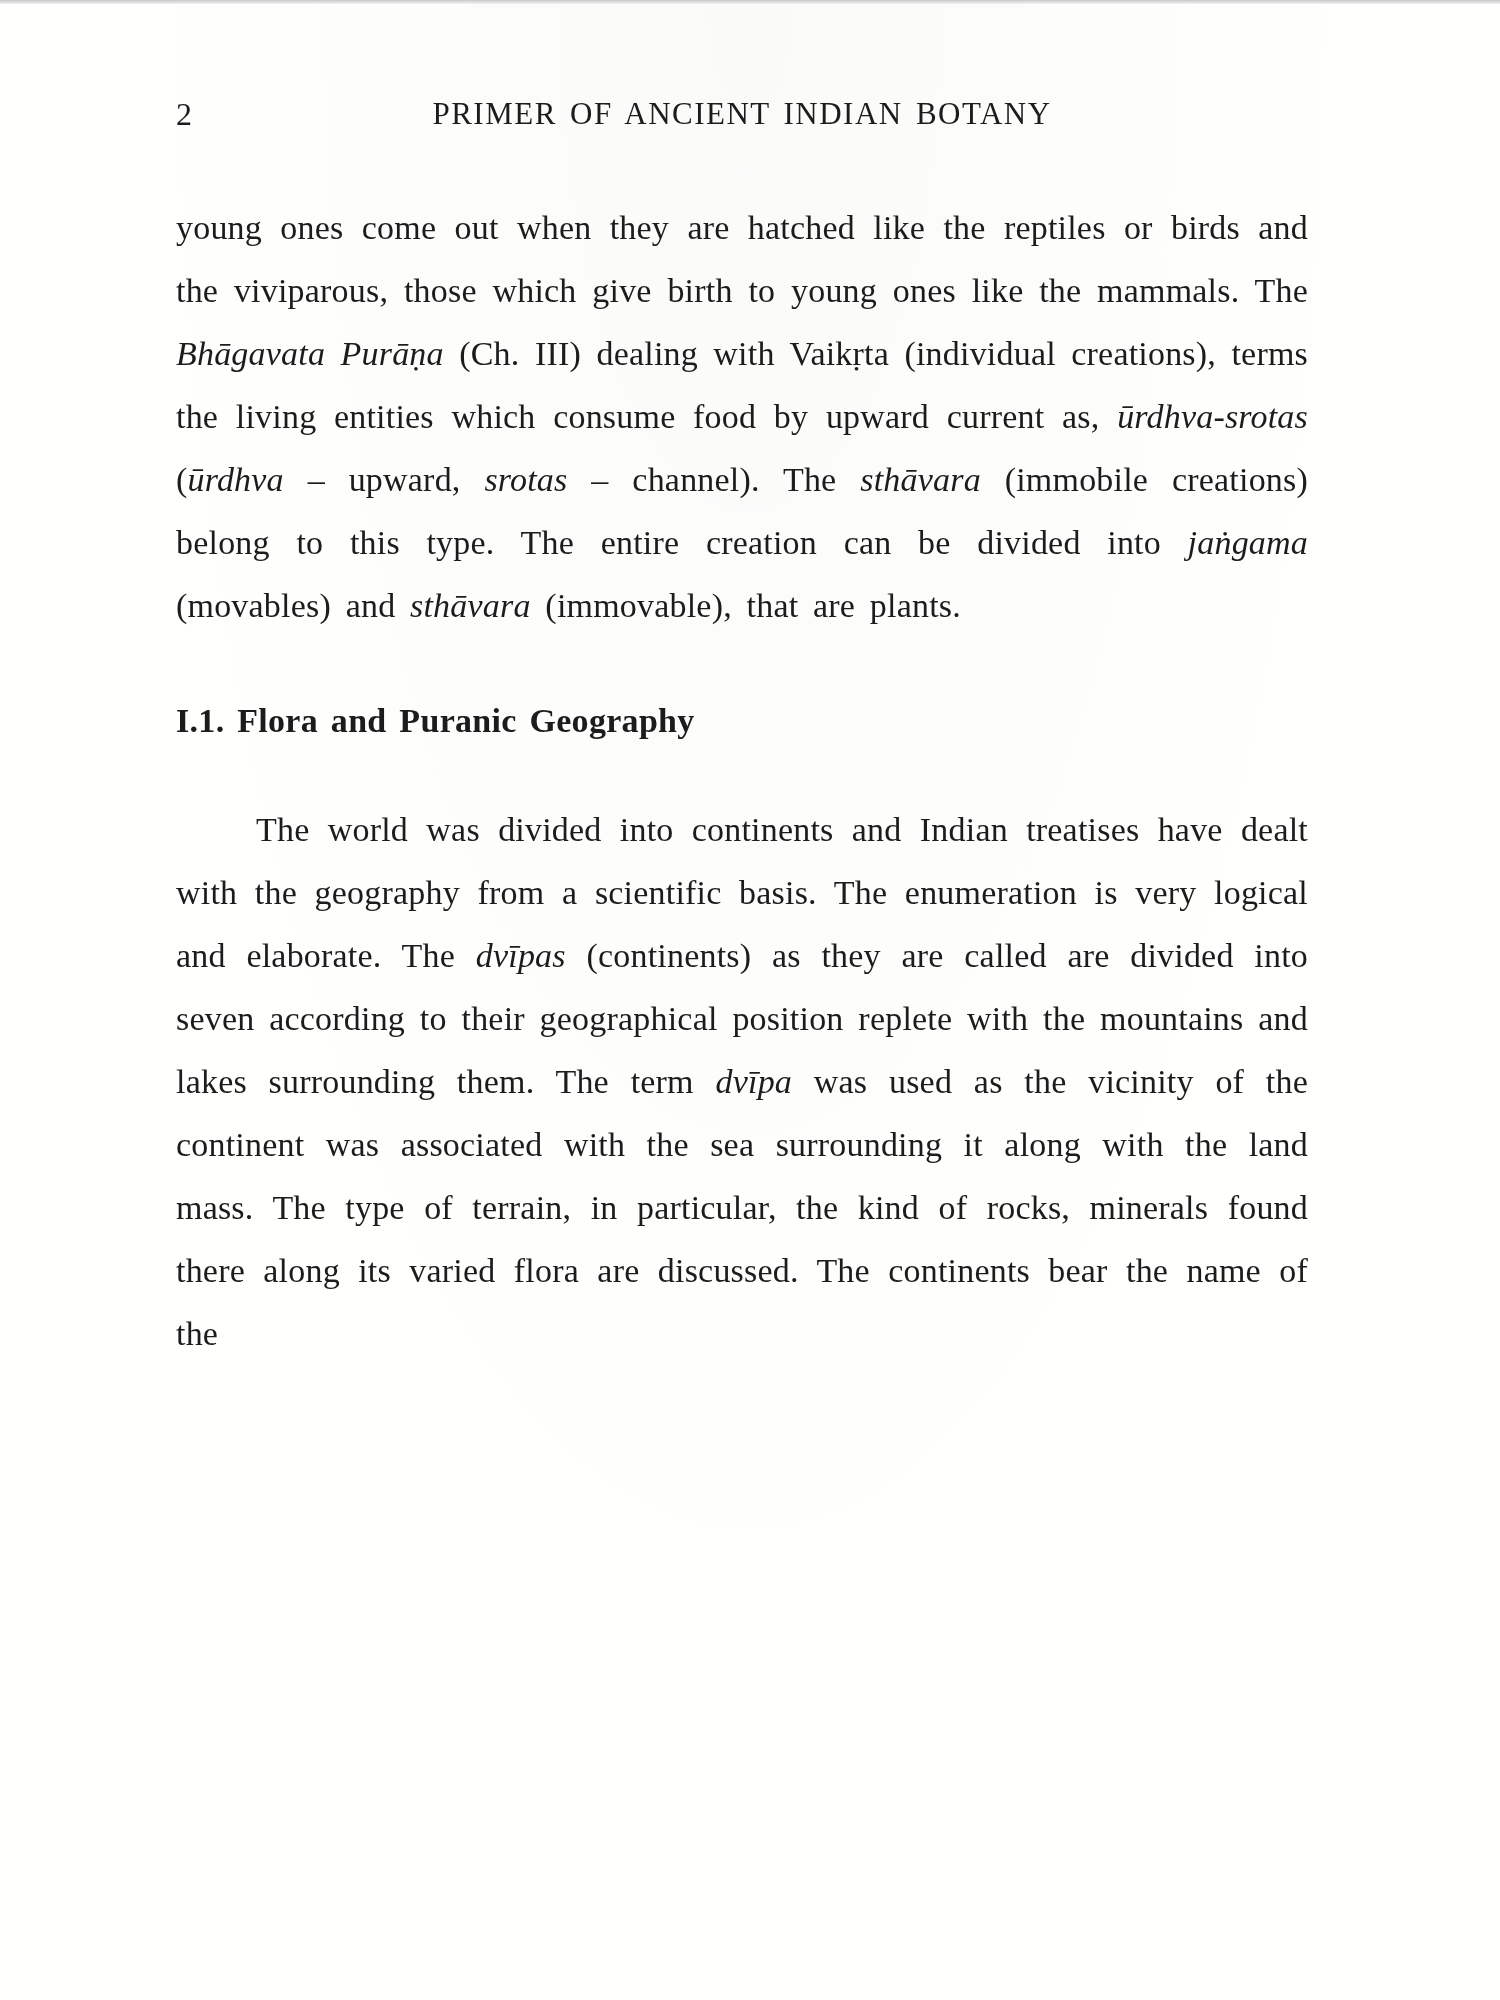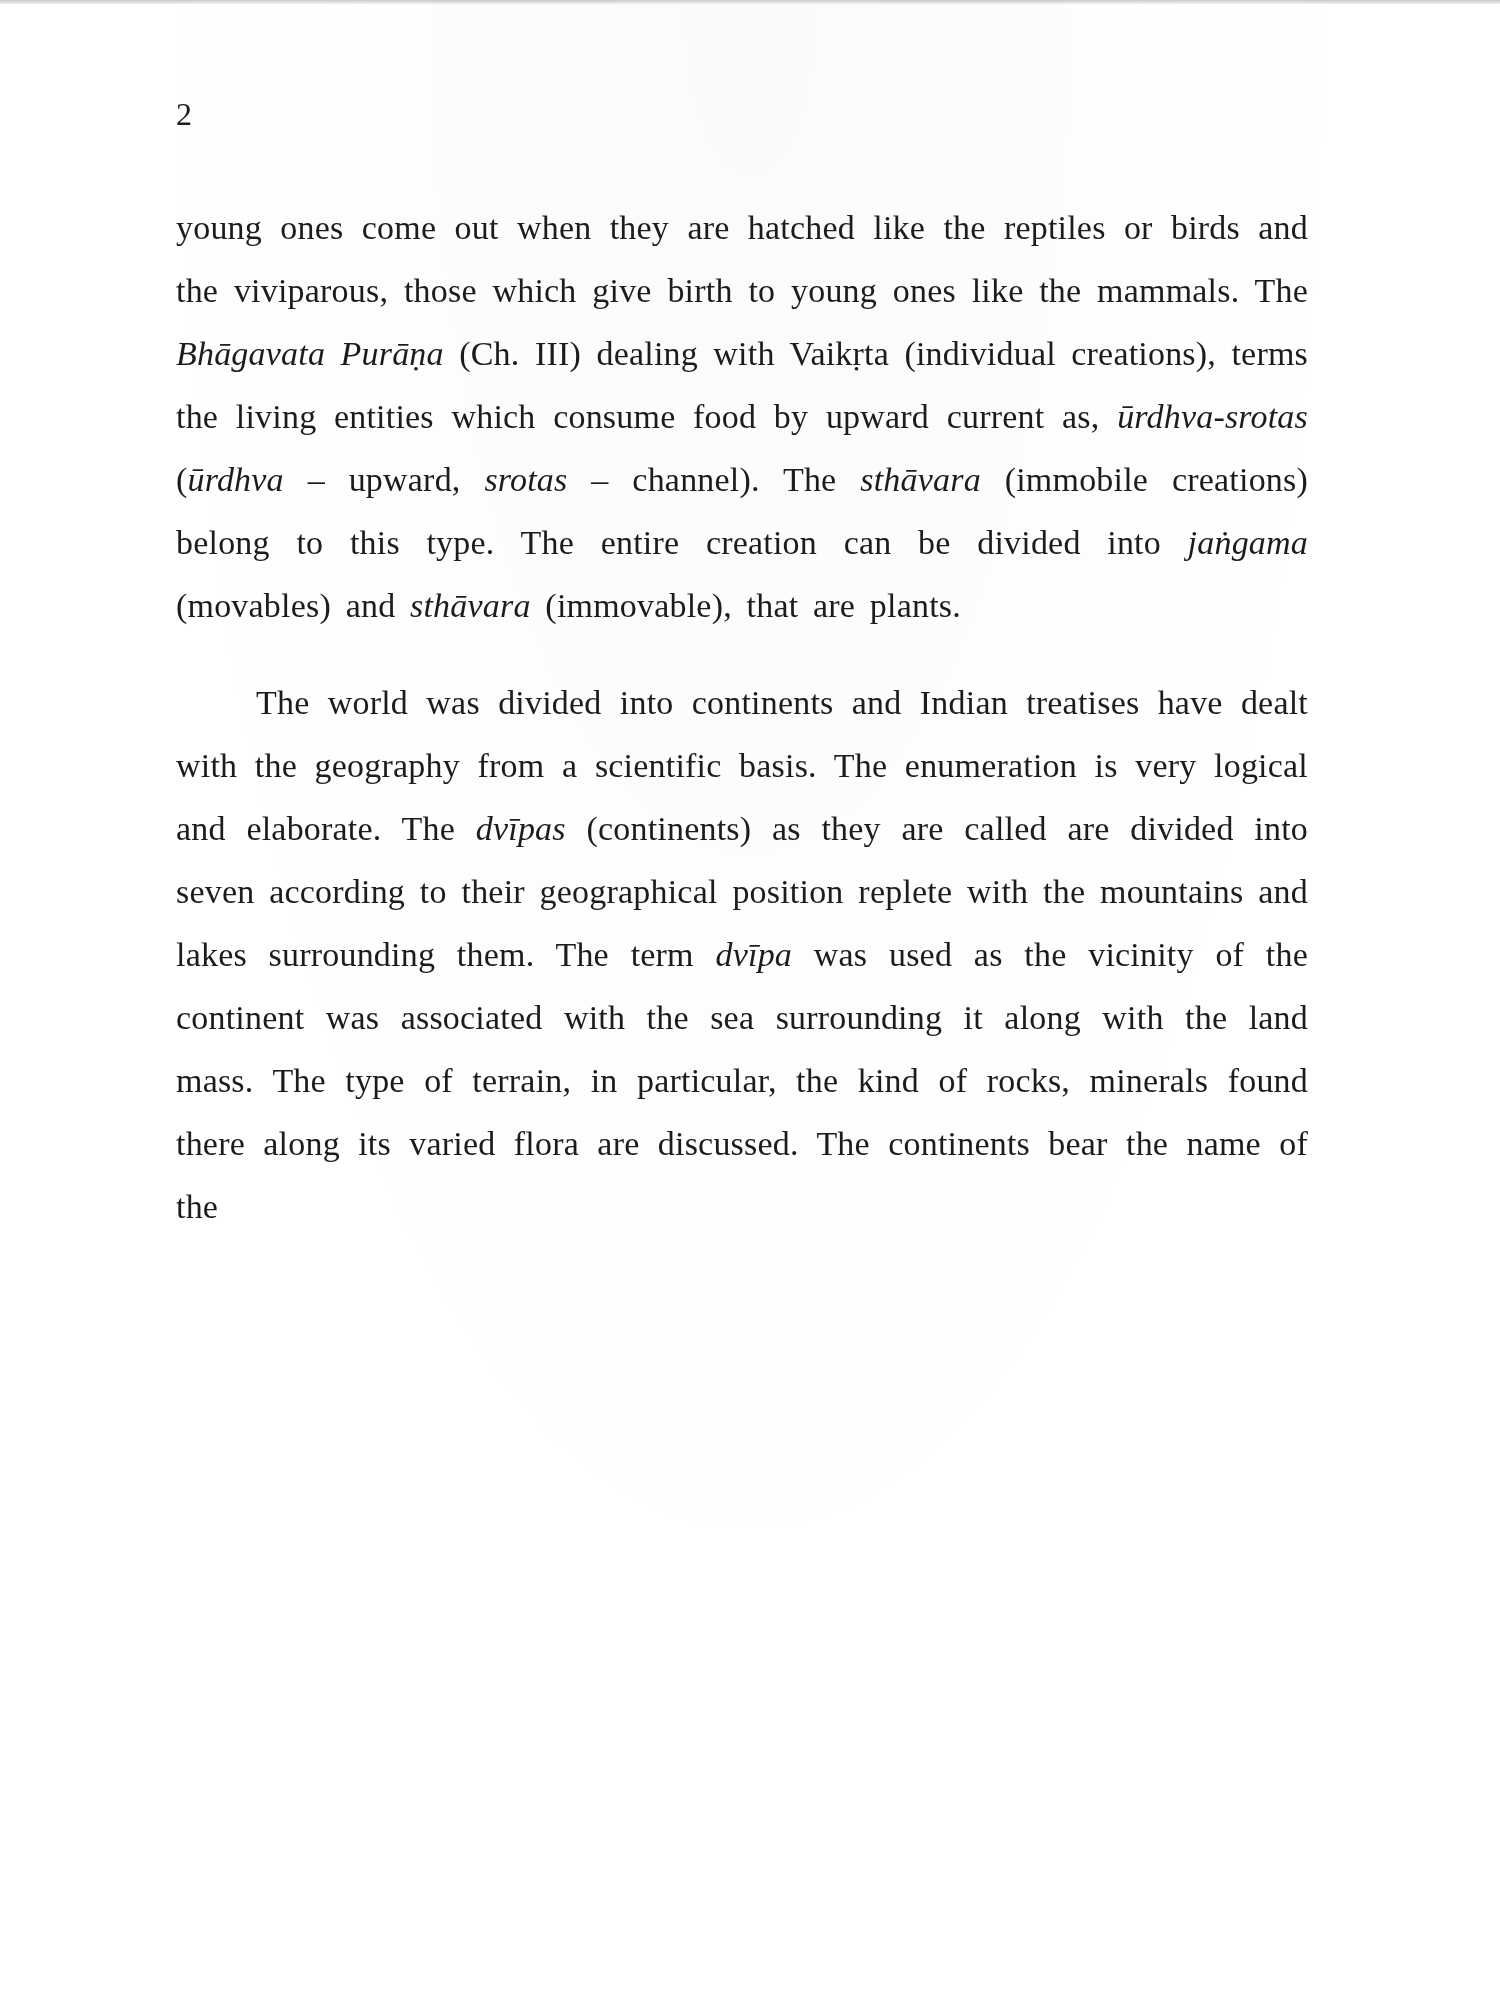--- a/index.html
+++ b/index.html
@@ -71,24 +71,26 @@
 </style>
 </head>
 <body>
 
 <div class="scan-edge"></div>
 
 <div class="page">
 
   <header class="page-header">
     <span class="page-number">2</span>
+    <span class="running-title">PRIMER OF ANCIENT INDIAN BOTANY</span>
   </header>
 
   <main class="page-body">
 
     <p class="para"><span>young ones come out when they are hatched like the reptiles or birds and the viviparous, those which give birth to young ones like the mammals.  The </span><i>Bhāgavata Purāṇa</i><span> (Ch. III) dealing with Vaikṛta  (individual creations), terms the living entities  which consume food by upward current as, </span><i>ūrdhva-srotas</i><span> (</span><i>ūrdhva</i><span> – upward, </span><i>srotas</i><span> – channel). The </span><i>sthāvara</i><span> (immobile creations) belong to this type. The entire creation can be divided into </span><i>jaṅgama</i><span> (movables) and </span><i>sthāvara</i><span> (immovable), that are plants.</span></p>
 
 
+    <h2 class="section-heading">I.1. Flora and Puranic Geography</h2>
 
     <p class="para indent"><span>The world was divided into continents and Indian treatises have dealt with the geography from a scientific basis. The enumeration is very logical and elaborate. The </span><i>dvīpas</i><span> (continents) as they are called are divided into seven according to their geographical position replete with the mountains and lakes surrounding them. The term </span><i>dvīpa</i><span> was used as the vicinity of the continent was associated with the sea surrounding it along with the land mass. The type of terrain, in particular, the kind of rocks, minerals found there along its varied flora are discussed. The continents bear the name of the</span></p>
 
   </main>
 </div>
 
 </body></html>

